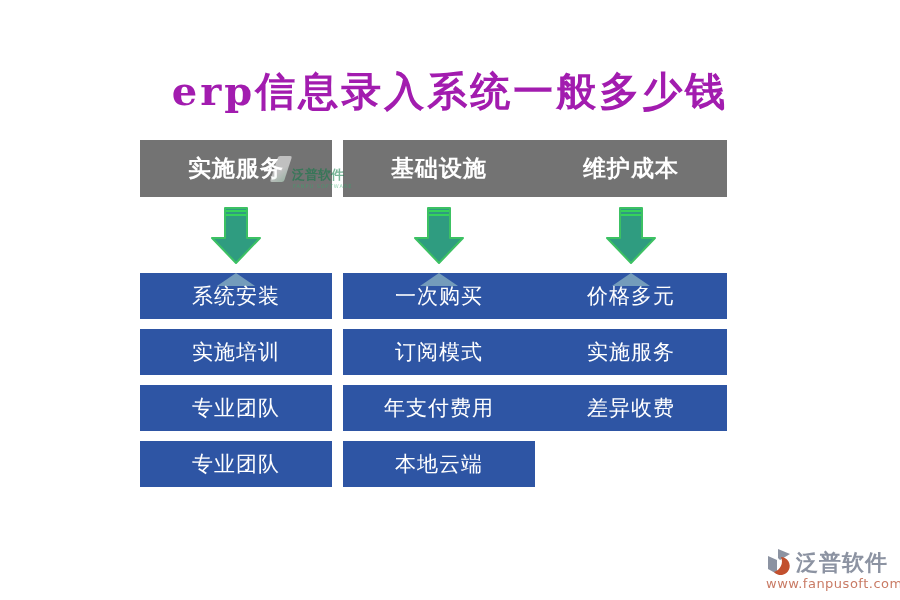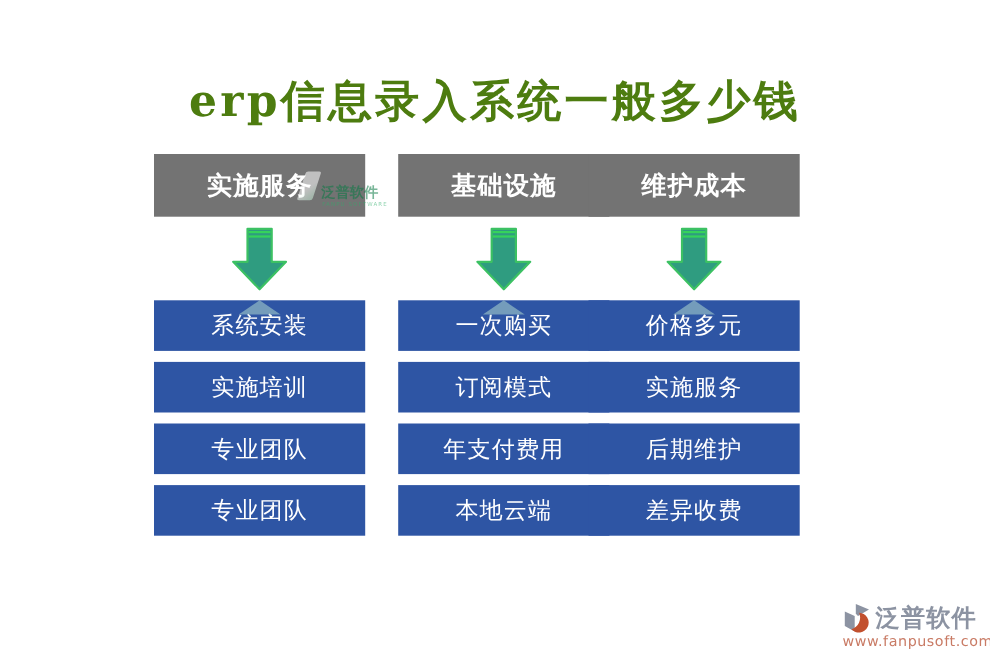--- a/index.html
+++ b/index.html
@@ -9,27 +9,27 @@
     background:#ffffff;
     overflow:hidden;
     font-family:"DejaVu Serif","Liberation Serif",serif;
   }
   .page-title{
     position:absolute;
     top:64px;left:0;width:900px;
     text-align:center;
     font-size:40px;
     font-weight:bold;
-    color:#4d7c0f;
+    color:#a21caf;
     letter-spacing:3px;
     margin:0;
   }
   .col{position:absolute;top:140px;width:192px;}
   .col.c0{left:140px;}
-  .col.c1{left:362px;}
+  .col.c1{left:343px;}
   .col.c2{left:535px;}
   .header-box{
     height:57px;
     background:#737373;
     color:#ffffff;
     display:flex;align-items:center;justify-content:center;
     font-size:23px;font-weight:bold;
     letter-spacing:1px;
   }
   .arrow-zone{
@@ -174,23 +174,20 @@
       </svg>
     </div>
     <div class="item-box">
       <span class="reflection"></span>
       <span>价格多元</span>
     </div>
     <div class="item-box">
       <span>实施服务</span>
     </div>
     <div class="item-box">
-      <span>后期维护</span>
-    </div>
-    <div class="item-box">
       <span>差异收费</span>
     </div>
   </div>
 
   <div class="watermark">
     <span class="wm-mark"></span>
     <span class="wm-text">泛普软件</span>
     <span class="wm-sub">FANPU SOFTWARE</span>
   </div>
 

